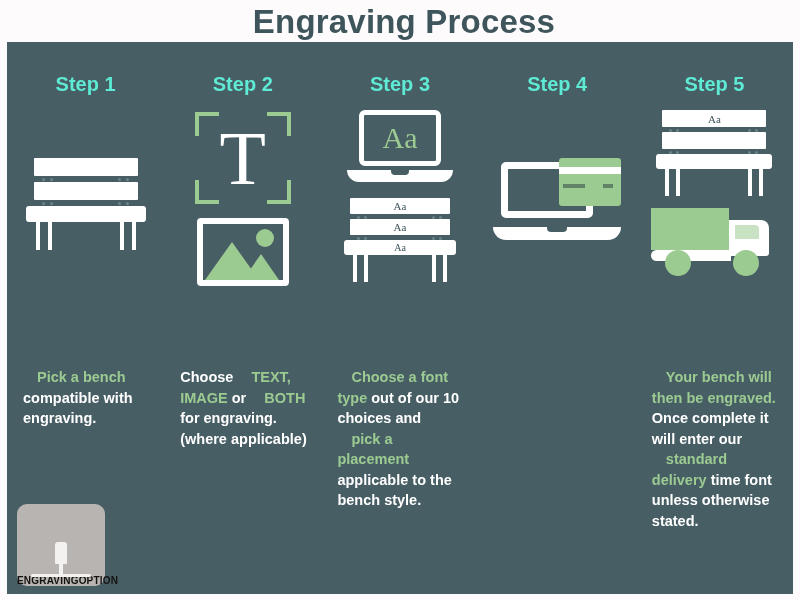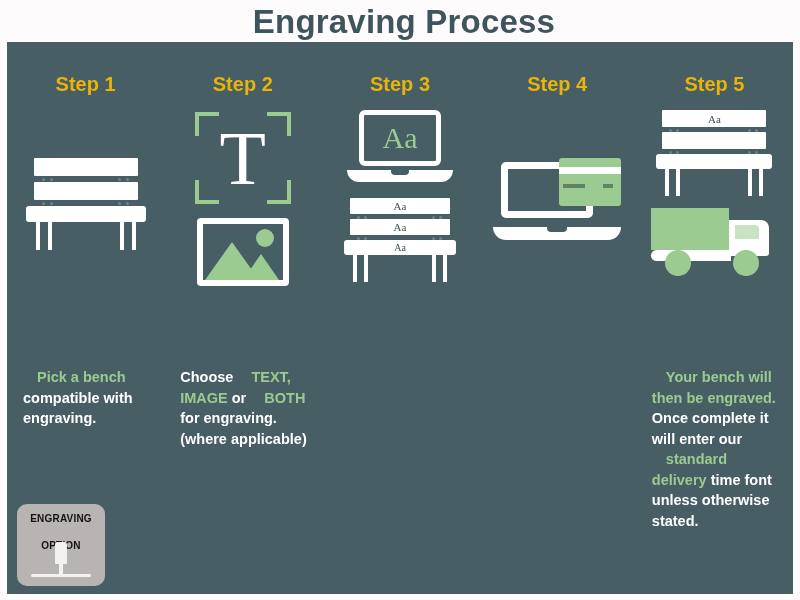--- a/index.html
+++ b/index.html
@@ -24,21 +24,21 @@
 
   .cols{
     position:absolute;left:0;top:0;width:786px;height:552px;
     display:flex;
   }
   .col{
     flex:1 1 0;position:relative;display:flex;flex-direction:column;align-items:center;
   }
 
   .step-head{
-    margin-top:32px;color:#eab308;font-size:20px;font-weight:bold;
+    margin-top:32px;color:#5eead4;font-size:20px;font-weight:bold;
     text-align:center;line-height:1;
   }
 
   .art{
     position:relative;width:100%;height:250px;margin-top:14px;
     display:flex;flex-direction:column;align-items:center;justify-content:flex-start;
   }
 
   .desc{
     position:absolute;top:325px;left:0;width:100%;
@@ -115,21 +115,21 @@
   .truck .cab{position:absolute;left:78px;top:14px;width:40px;height:36px;background:#ffffff;border-radius:0 8px 3px 0;}
   .truck .win{position:absolute;left:84px;top:19px;width:24px;height:14px;background:#9ccb92;opacity:.55;border-radius:0 4px 0 0;}
   .truck .bed{position:absolute;left:0;top:44px;width:80px;height:11px;background:#ffffff;border-radius:6px 0 0 6px;}
   .truck .w1{position:absolute;left:14px;top:44px;width:26px;height:26px;border-radius:50%;background:#9ccb92;}
   .truck .w2{position:absolute;left:82px;top:44px;width:26px;height:26px;border-radius:50%;background:#9ccb92;}
 
   
   .badge{
     position:absolute;left:10px;bottom:8px;width:88px;height:82px;
     background:#b8b4b2;border-radius:10px;
-    display:flex;flex-direction:column;align-items:center;
+    display:flex;flex-direction:row;align-items:flex-end;
   }
   .badge .bt{
     margin-top:9px;color:#14120f;font-size:10px;font-weight:bold;
     text-align:center;line-height:1.12;letter-spacing:.2px;
   }
   .badge .tool{position:absolute;left:50%;transform:translateX(-50%);top:38px;width:12px;height:22px;background:#f3f2f1;border-radius:3px 3px 1px 1px;}
   .badge .tip{position:absolute;left:50%;transform:translateX(-50%);top:59px;width:4px;height:11px;background:#f3f2f1;}
   .badge .line{position:absolute;left:14px;bottom:9px;width:60px;height:3px;background:#f3f2f1;border-radius:2px;}
 </style>
 </head>
@@ -212,20 +212,23 @@
               <div class="bolt" style="left:20px;top:39px;"></div>
             <div class="bolt" style="left:88px;top:39px;"></div>
               <div class="bolt" style="left:95px;top:39px;"></div>
             <div class="slat" style="left:0;top:42px;width:112px;height:15px;border-radius:3px;font-size:10px;">Aa</div>
             <div class="leg" style="left:9px;top:57px;width:4px;height:27px;"></div>
             <div class="leg" style="left:20px;top:57px;width:4px;height:27px;"></div>
             <div class="leg" style="left:88px;top:57px;width:4px;height:27px;"></div>
             <div class="leg" style="left:99px;top:57px;width:4px;height:27px;"></div>
           </div>
         </div>
+        <div class="desc">
+          <span class="g">Choose a font type </span><span>out of our 10 choices and </span><span class="g">pick a placement </span><span>applicable to the bench style.</span>
+        </div>
       </div>
 
       <div class="col">
         <div class="step-head">Step 4</div>
         <div class="art">
           <div class="paylap" style="margin-top:50px;">
             <div class="mon"></div>
             <div class="base"></div>
             <div class="notch"></div>
             <div class="card">

